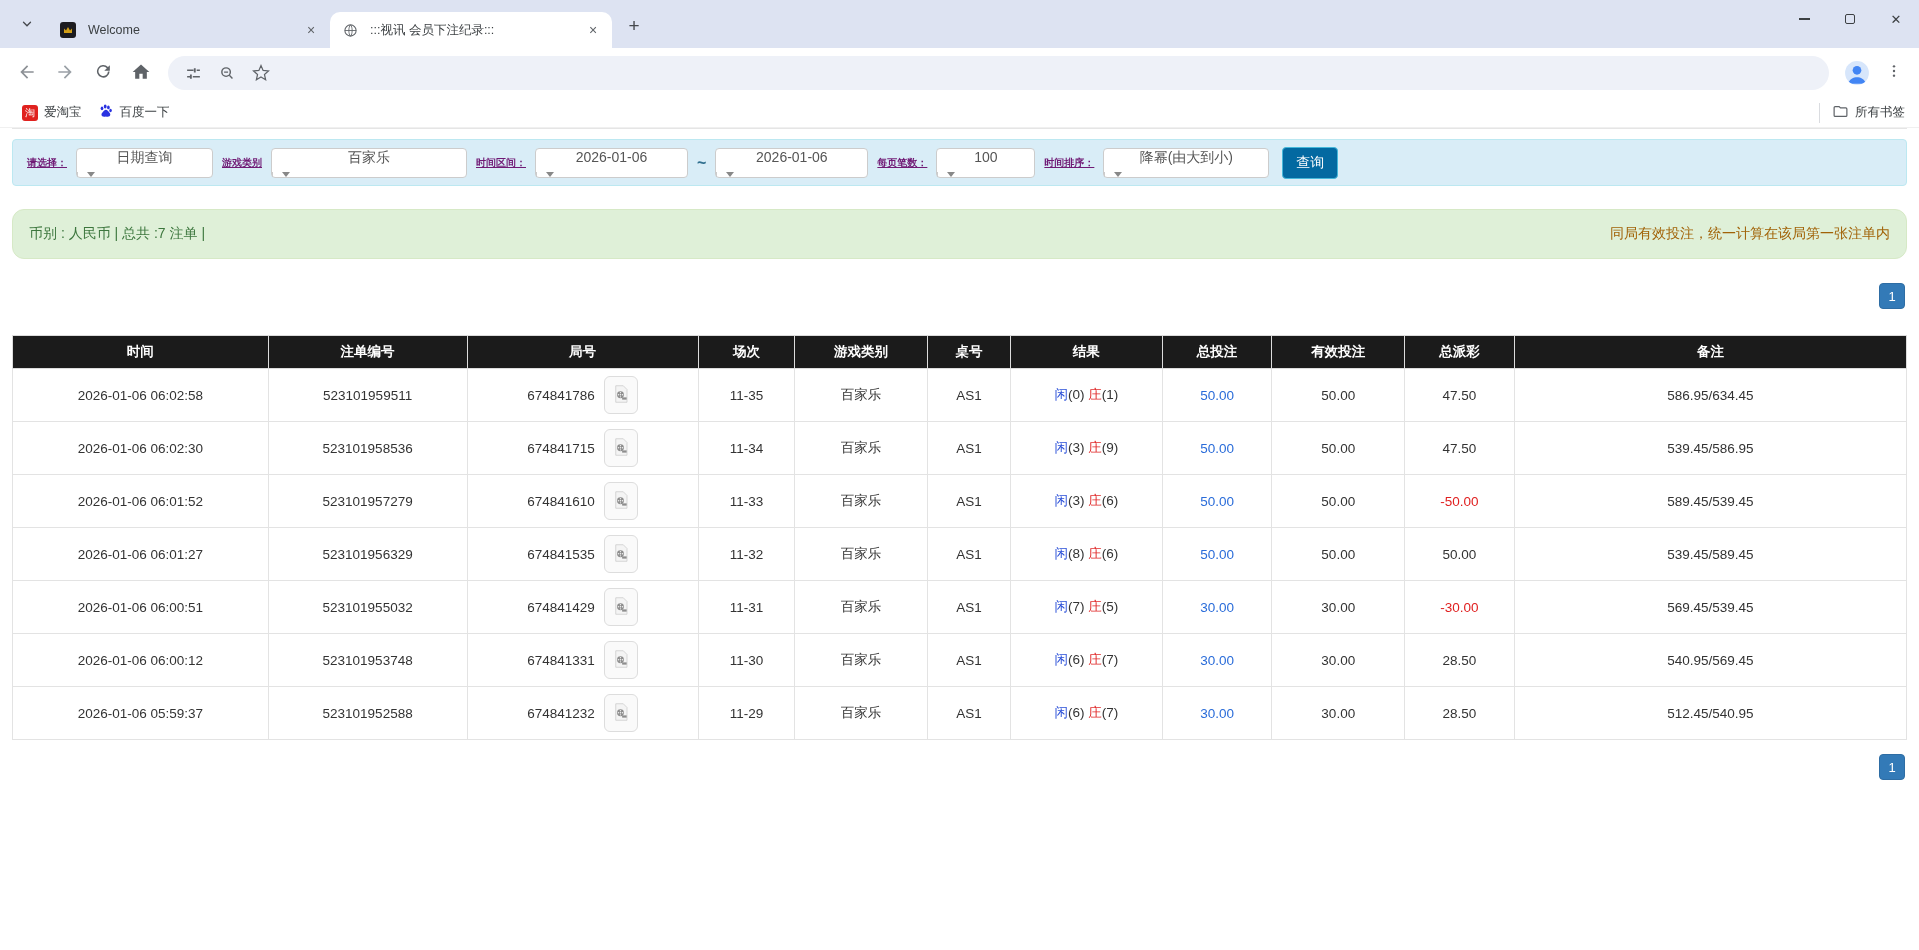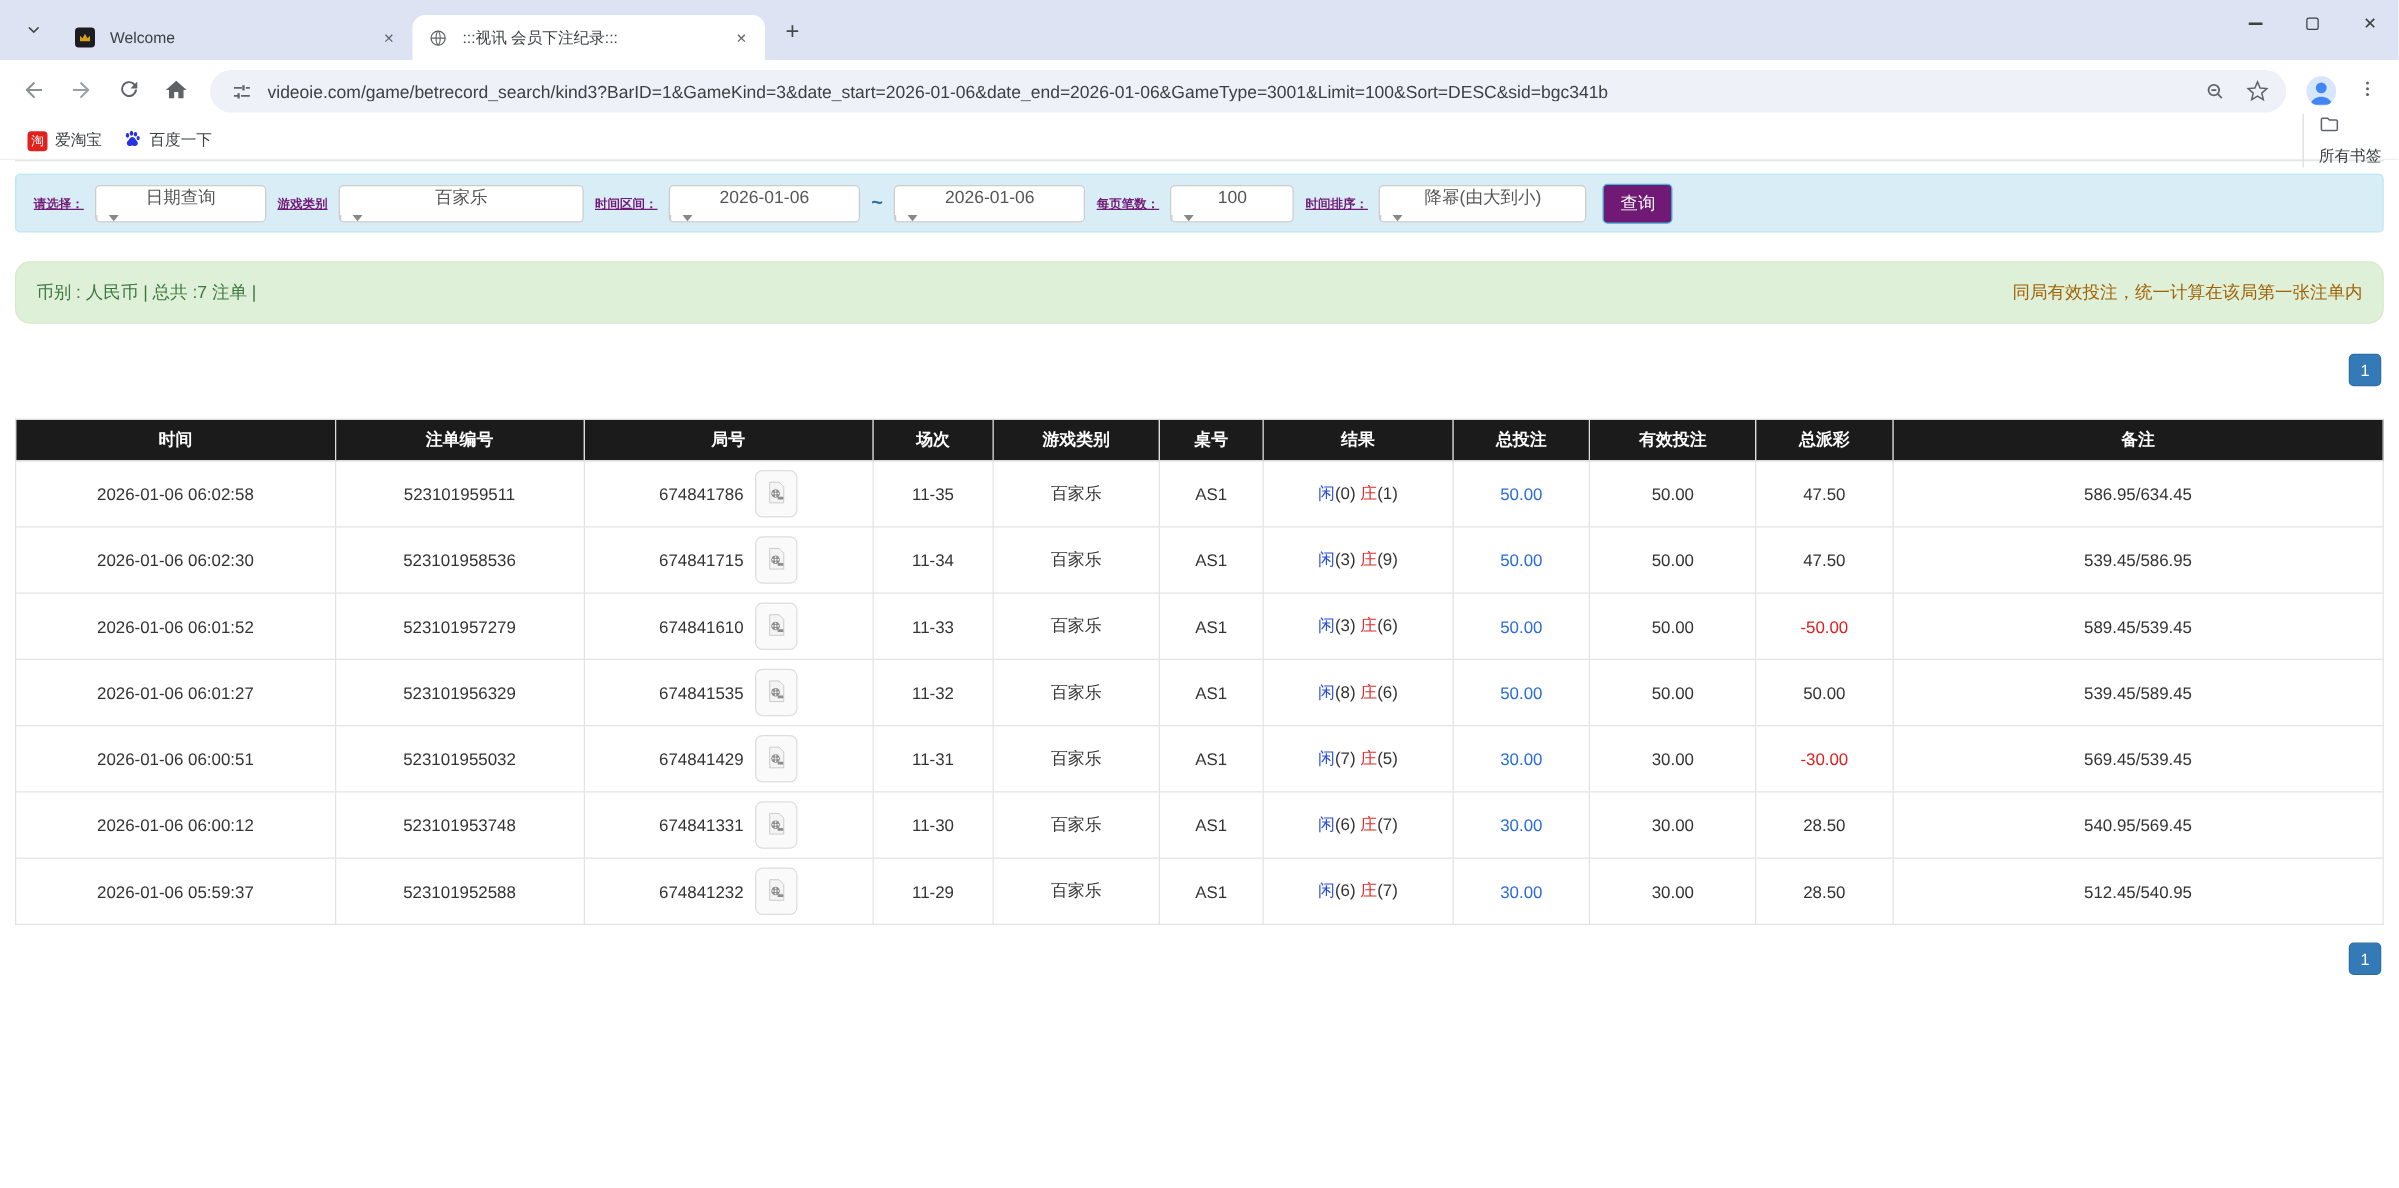--- a/index.html
+++ b/index.html
@@ -38,40 +38,40 @@
     justify-content:center; cursor:pointer; margin:0 2px; }
   .menu-btn { width:30px; height:30px; display:flex; align-items:center; justify-content:center;
     border-radius:50%; cursor:pointer; }
 
   .bookmarks-bar { height:30px; background:#fff; display:flex; align-items:center; padding:0 14px;
     font-size:12.5px; color:#3c4043; border-bottom:1px solid #f0f0f0; }
   .bookmark { display:flex; align-items:center; gap:6px; padding:3px 8px; border-radius:6px; cursor:pointer; }
   .bm-taobao { width:16px; height:16px; background:#e0221f; border-radius:3px; color:#fff; font-size:10px;
     display:flex; align-items:center; justify-content:center; }
   .bookmarks-spacer { flex:1; }
-  .bookmarks-right { display:flex; gap:6px; padding-left:12px;
-    border-left:1px solid #dadce0; cursor:pointer;flex-direction:column; }
+  .bookmarks-right { display:flex; align-items:center; gap:6px; padding-left:12px;
+    border-left:1px solid #dadce0; cursor:pointer; }
 
   
   .page { padding:0 12px; color:#333; }
   .page-title { font-size:22px; font-weight:400; color:#333; margin:26px 0 14px 2px; }
   .title-rule { border:none; border-top:1px solid #e5e5e5; margin:0 0 10px 0; }
 
   .filter-bar { background:#d9edf7; border:1px solid #bce8f1; border-radius:4px;
     height:47px; display:flex; align-items:center; padding:0 14px; gap:9px; }
   .filter-label { color:#701a75; font-weight:bold; font-size:10px; white-space:nowrap;text-decoration:underline; }
   .select { background:#fff; border:1px solid #ccc; border-radius:4px; height:30px;
     display:flex; align-items:center; cursor:pointer;flex-direction:column; }
   .select .val { padding:0 10px; font-size:14px; color:#555; flex:1; white-space:nowrap; overflow:hidden; }
   .select .arrow { width:27px; align-self:stretch; border-left:1px solid #ccc;
     display:flex; align-items:center; justify-content:center; }
   .caret-down { width:0; height:0; border-left:4.5px solid transparent; border-right:4.5px solid transparent;
     border-top:5px solid #888; }
   .tilde { color:#31708f; font-weight:bold; }
-  .btn-search { background:#701a75; border:1px solid #46b8da; color:#fff; border-radius:4px;
+  .btn-search { background:#0369a1; border:1px solid #46b8da; color:#fff; border-radius:4px;
     height:32px; padding:0 13px; font-size:14px; cursor:pointer; margin-left:4px; }
 
   .info-bar { margin-top:23px; background:#dff0d8; border:1px solid #d6e9c6; border-radius:12px;
     min-height:50px; display:flex; align-items:center; justify-content:space-between;
     padding:8px 16px; font-size:14px; }
   .info-left { color:#3c763d; }
   .info-right { color:#a16207; }
 
   .pagination { display:flex; justify-content:flex-end; margin:24px 2px 26px 0; }
   .pagination.bottom { margin:14px 2px 0 0; }
@@ -162,21 +162,20 @@
             <path d="M10 20v-6h4v6h5v-8h3L12 3 2 12h3v8z" fill="#5f6368"></path>
           </svg></span>
     </button>
 
     <div class="omnibox">
       <span class="omni-icon">
         <svg width="17" height="17" viewBox="0 0 24 24">
             <path fill="#5f6368" d="M3 6.5h9v2H3zM16.5 6.5H21v2h-4.5zM12.5 4.5h2.6v6h-2.6zM3 15.5h4.5v2H3zM11 15.5h10v2H11zM7 13.5h2.6v6H7z"></path>
           </svg>
       </span>
-      <span class="url-text">videoie.com/game/betrecord_search/kind3?BarID=1&amp;GameKind=3&amp;date_start=2026-01-06&amp;date_end=2026-01-06&amp;GameType=3001&amp;Limit=100&amp;Sort=DESC&amp;sid=bgc341b</span>
       <span class="omni-icon">
         <svg width="17" height="17" viewBox="0 0 24 24">
             <circle cx="10" cy="10" r="6" fill="none" stroke="#5f6368" stroke-width="2"></circle>
             <path d="M7.2 10h5.6M14.6 14.6L19 19" stroke="#5f6368" stroke-width="2" fill="none"></path>
           </svg>
       </span>
       <span class="omni-icon">
         <svg width="18" height="18" viewBox="0 0 24 24">
             <path d="M12 17.3l6.2 3.7-1.6-7L22 9.2l-7.2-.6L12 2 9.2 8.6 2 9.2l5.4 4.8-1.6 7z" fill="none" stroke="#5f6368" stroke-width="1.6"></path>
           </svg>

